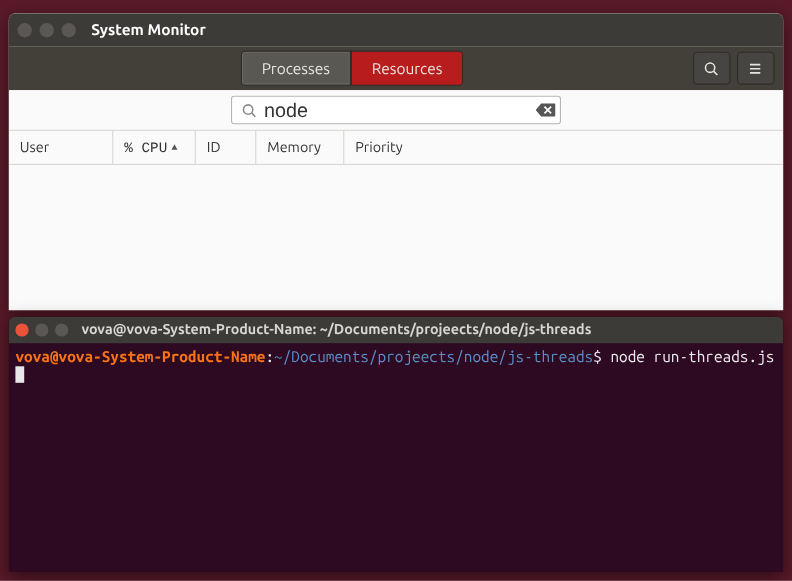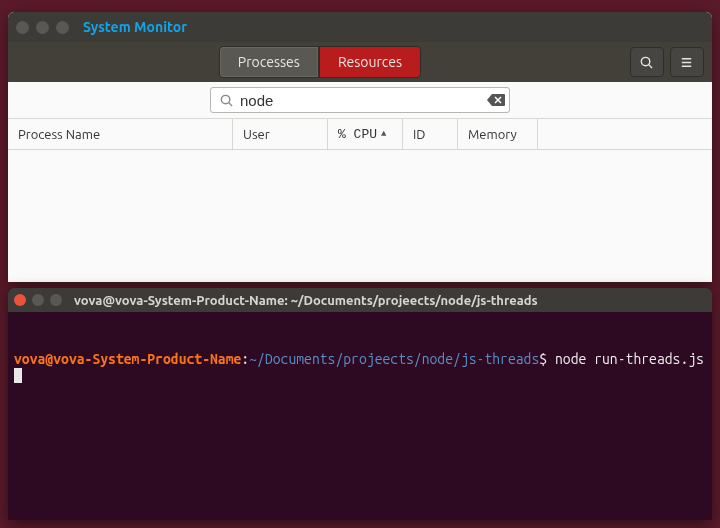--- a/index.html
+++ b/index.html
@@ -23,21 +23,21 @@
   .sm-titlebar {
     height: 30px; background: #3d3b38;
     display: flex; align-items: center; padding: 0 8px;
   }
   .wc { display: flex; gap: 7px; }
   .wc span {
     width: 13px; height: 13px; border-radius: 50%;
     background: #5a5754; display: inline-block;
   }
   .sm-title {
-    color: #0ea5e9; font-weight: 600; font-size: 14px;
+    color: #ffffff; font-weight: 600; font-size: 14px;
     margin-left: 14px;
   }
   .sm-toolbar {
     height: 40px; background: #424039;
     display: flex; align-items: center; gap: 6px;
     padding: 0 8px;
   }
   .tabs {
     margin: 8px auto; display: flex; gap: 0; border-radius: 13px;
   }
@@ -59,21 +59,21 @@
     height: 36px; background: #fafafa;
     display: flex; align-items: center; justify-content: center;
   }
   .search-box {
     width: 300px; height: 26px;
     border: 1px solid #b8b6b2; border-radius: 3px;
     display: flex; align-items: center; padding: 0 4px 0 8px;
     background: #fff;
   }
   .search-input {
-    flex: 1; border: none; outline: none; font-size: 15px;
+    flex: 1; border: none; outline: none; font-size: 18px;
     color: #333; background: transparent;
   }
   .sm-headers {
     height: 32px; background: #fafafa;
     border-top: 1px solid #d9d7d3; border-bottom: 1px solid #d9d7d3;
     display: flex; align-items: center;
   }
   .sm-headers .col {
     padding: 0 10px; color: #333; font-size: 13px;
     border-right: 1px solid #d9d7d3; height: 100%;
@@ -90,21 +90,21 @@
   .icon-svg { width: 15px; height: 15px; }
 
   
   .term-window {
     position: absolute; left: 8px; top: 288px;
     width: 704px; height: 232px;
     background: #2d0a22;
     border-radius: 6px 6px 0 0;
     box-shadow: 0 4px 16px rgba(0,0,0,.5);
     overflow: hidden;
-    display: flex; flex-direction: column; gap: 35px;
+    display: flex; flex-direction: column;
   }
   .term-titlebar {
     height: 24px; background: #3d3b38;
     display: flex; align-items: center; padding: 0 6px;
   }
   .twc { display: flex; gap: 6px; }
   .twc span {
     width: 12px; height: 12px; border-radius: 50%;
     background: #5a5754; display: inline-block;
   }
@@ -168,28 +168,28 @@
         </svg>
       <input class="search-input" value="node" style="">
       <svg width="18" height="14" viewBox="0 0 18 14">
           <path d="M5 1 L17 1 Q18 1 18 2 L18 12 Q18 13 17 13 L5 13 L0 7 Z" fill="#555"></path>
           <line x1="8" y1="4" x2="14" y2="10" stroke="#fff" stroke-width="1.5"></line>
           <line x1="14" y1="4" x2="8" y2="10" stroke="#fff" stroke-width="1.5"></line>
         </svg>
     </div>
   </div>
   <div class="sm-headers">
-    <div class="col pname">Process Name</div>
     <div class="col user">User</div>
     <div class="col cpu">
       <span>% CPU</span>
       <span class="sort-tri">▲</span>
     </div>
     <div class="col id">ID</div>
     <div class="col mem">Memory</div>
+    <div class="col prio">Priority</div>
   </div>
   <div class="sm-body"></div>
 </div>
 
 <div class="term-window">
   <div class="term-titlebar">
     <div class="twc">
       <span class="close"></span>
       <span></span>
       <span></span>

